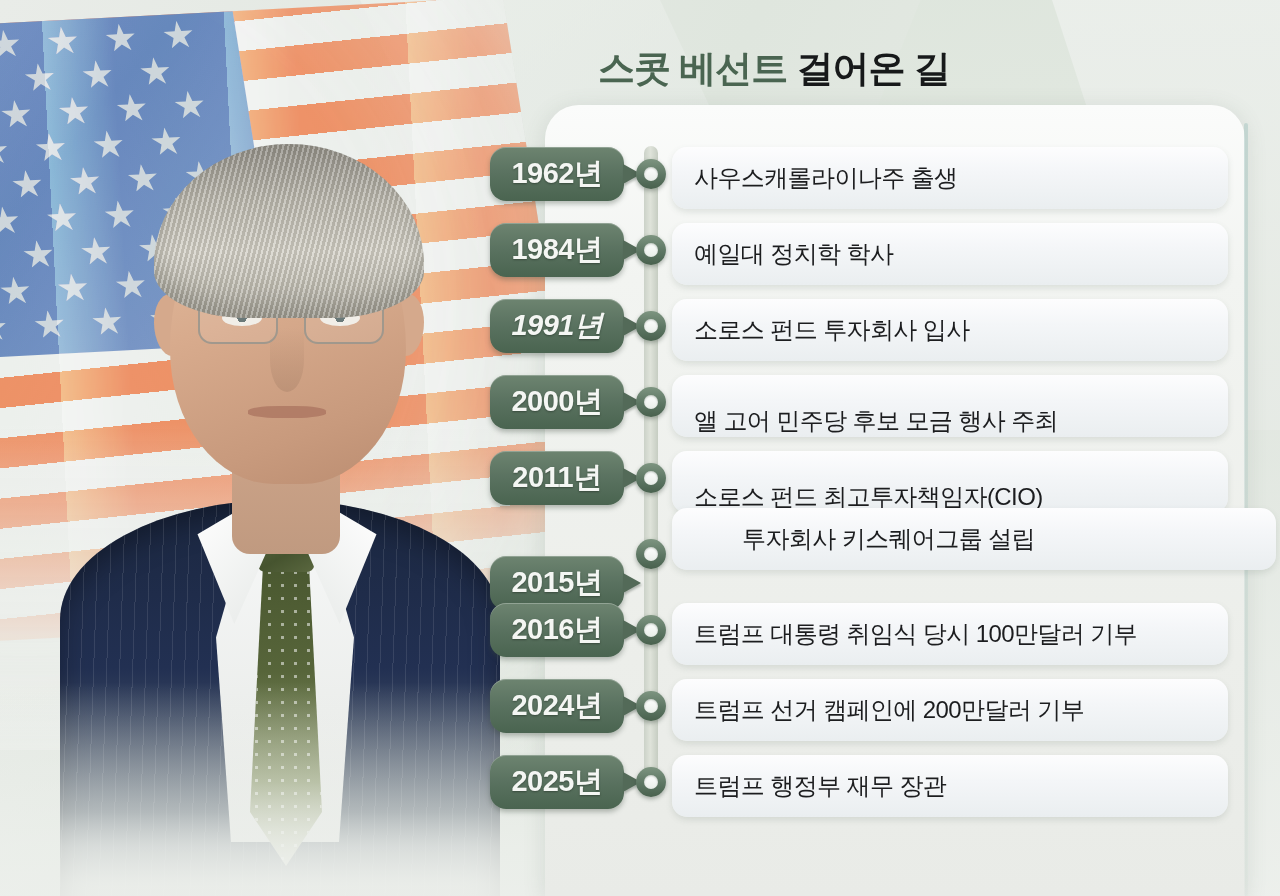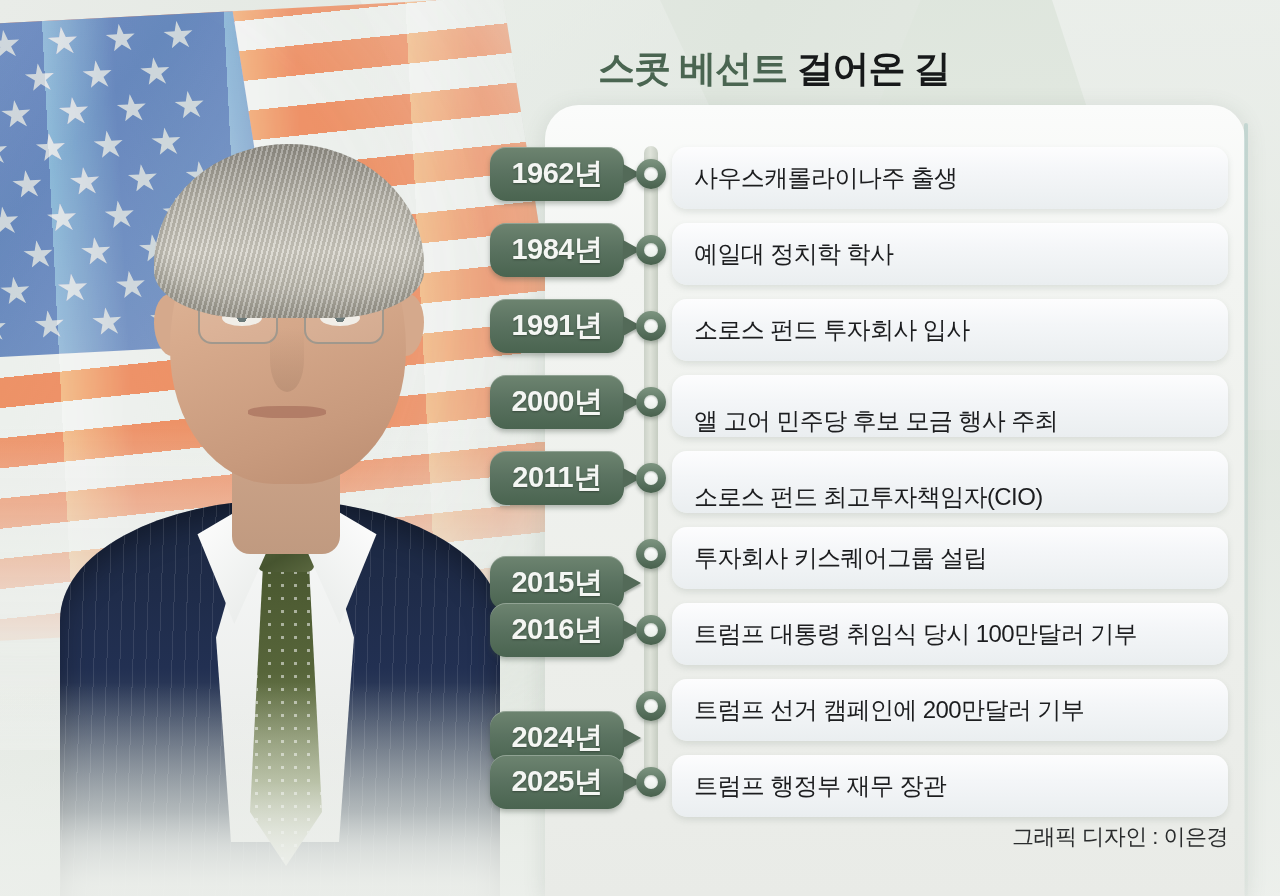--- a/index.html
+++ b/index.html
@@ -488,21 +488,21 @@
       <div class="item-card" style="top: 147px;">
         <span>사우스캐롤라이나주 출생</span>
       </div>
       <div class="year-badge" style="top: 223px;">
         <span>1984년</span>
       </div>
       <div class="marker" style="top: 235px;"></div>
       <div class="item-card" style="top: 223px;">
         <span>예일대 정치학 학사</span>
       </div>
-      <div class="year-badge" style="top: 299px;">
+      <div class="year-badge" style="top: 299px; font-style: italic;">
         <span>1991년</span>
       </div>
       <div class="marker" style="top: 311px;"></div>
       <div class="item-card" style="top: 299px;">
         <span>소로스 펀드 투자회사 입사</span>
       </div>
       <div class="year-badge" style="top: 375px;">
         <span>2000년</span>
       </div>
       <div class="marker" style="top: 387px;"></div>
@@ -513,41 +513,40 @@
         <span>2011년</span>
       </div>
       <div class="marker" style="top: 463px;"></div>
       <div class="item-card" style="top: 451px; align-items: flex-end;">
         <span>소로스 펀드 최고투자책임자(CIO)</span>
       </div>
       <div class="year-badge" style="top: 556px; align-items: center;">
         <span>2015년</span>
       </div>
       <div class="marker" style="top: 539px;"></div>
-      <div class="item-card" style="top: 527px;">
+      <div class="item-card" style="top: 508px; padding-left: 48px;">
         <span>투자회사 키스퀘어그룹 설립</span>
       </div>
       <div class="year-badge" style="top: 603px;">
         <span>2016년</span>
       </div>
       <div class="marker" style="top: 615px;"></div>
       <div class="item-card" style="top: 603px;">
         <span>트럼프 대통령 취임식 당시 100만달러 기부</span>
       </div>
-      <div class="year-badge" style="top: 679px; margin-top: 32px;">
+      <div class="year-badge" style="top: 679px;">
         <span>2024년</span>
       </div>
       <div class="marker" style="top: 691px;"></div>
       <div class="item-card" style="top: 679px;">
         <span>트럼프 선거 캠페인에 200만달러 기부</span>
       </div>
       <div class="year-badge" style="top: 755px;">
         <span>2025년</span>
       </div>
       <div class="marker" style="top: 767px;"></div>
       <div class="item-card" style="top: 755px;">
         <span>트럼프 행정부 재무 장관</span>
       </div>
     </div>
 
-  <div class="credit">그래픽 디자인 : 이은경</div>
 
 </div>
 
 </body></html>

